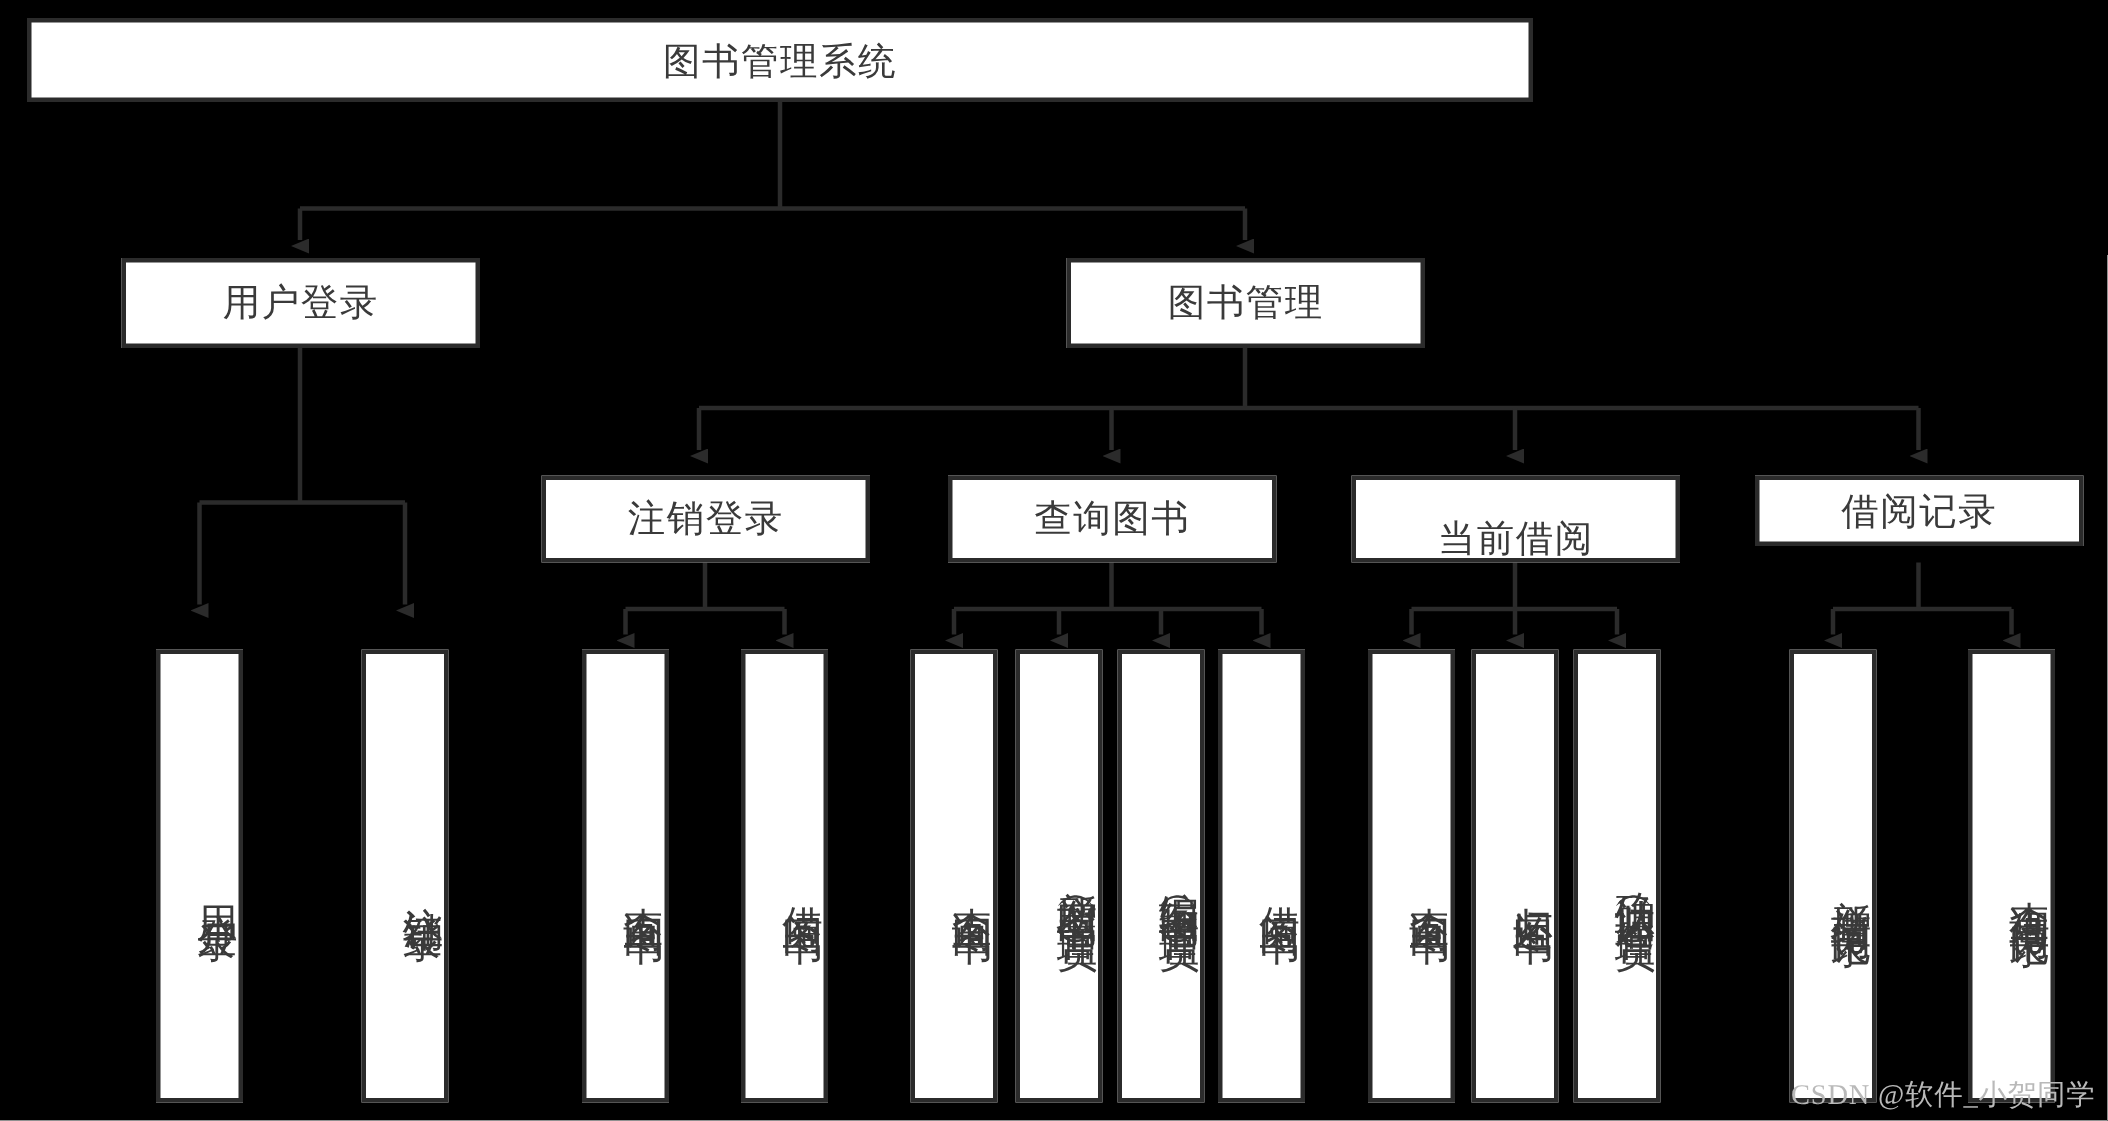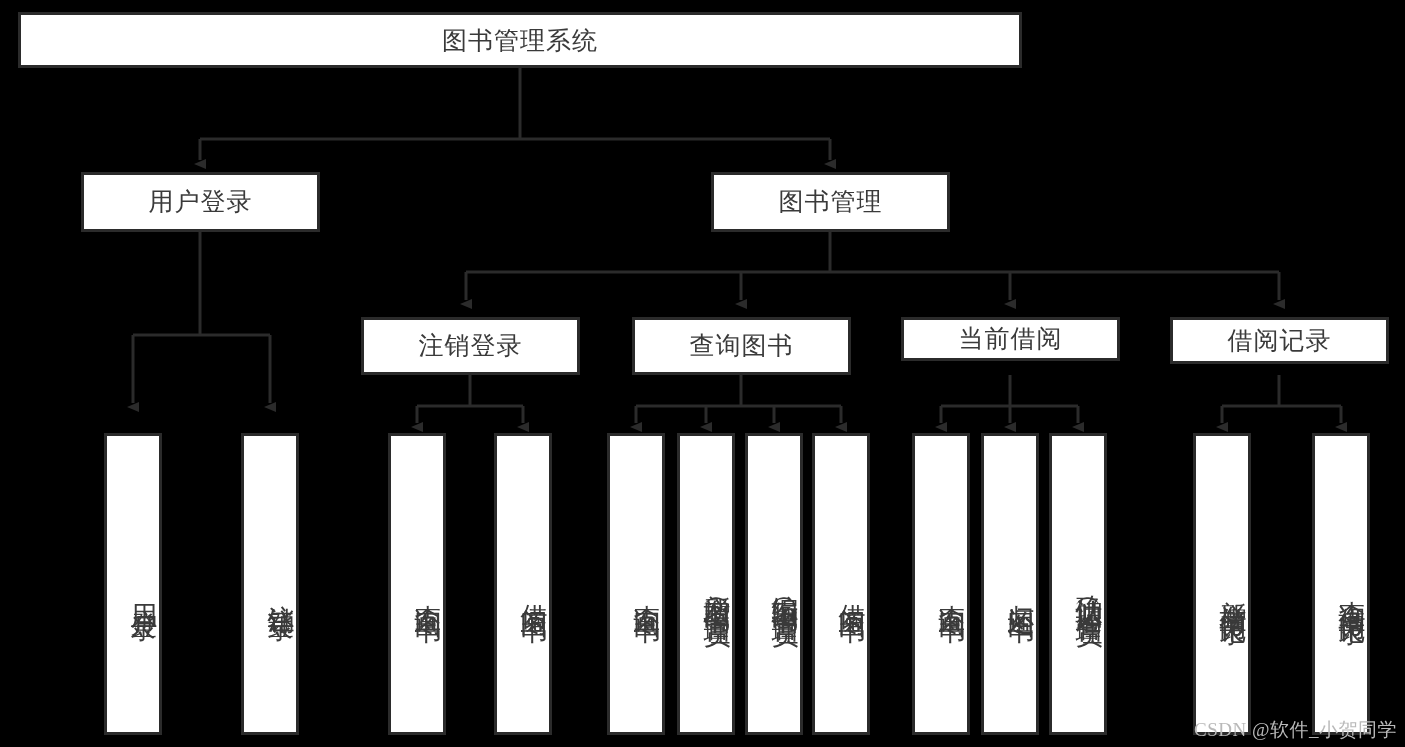--- a/index.html
+++ b/index.html
@@ -133,21 +133,21 @@
   <div class="node h" style="left:711px; top:172px; width:239px; height:60px;">
     <span>图书管理</span>
   </div>
 
   <div class="node h" style="left:361px; top:317px; width:219px; height:58px;">
     <span>注销登录</span>
   </div>
   <div class="node h" style="left:632px; top:317px; width:219px; height:58px;">
     <span>查询图书</span>
   </div>
-  <div class="node h" style="left:901px; top:317px; width:219px; height:44px;">
+  <div class="node h" style="left:901px; top:317px; width:219px; height:58px;align-items:flex-end;">
     <span>当前借阅</span>
   </div>
   <div class="node h" style="left:1170px; top:317px; width:219px; height:47px;">
     <span>借阅记录</span>
   </div>
 
   <div class="node v" style="left:104px; top:433px; width:58px; height:302px;">
     <span>用户登录</span>
   </div>
   <div class="node v" style="left:241px; top:433px; width:58px; height:302px;">

